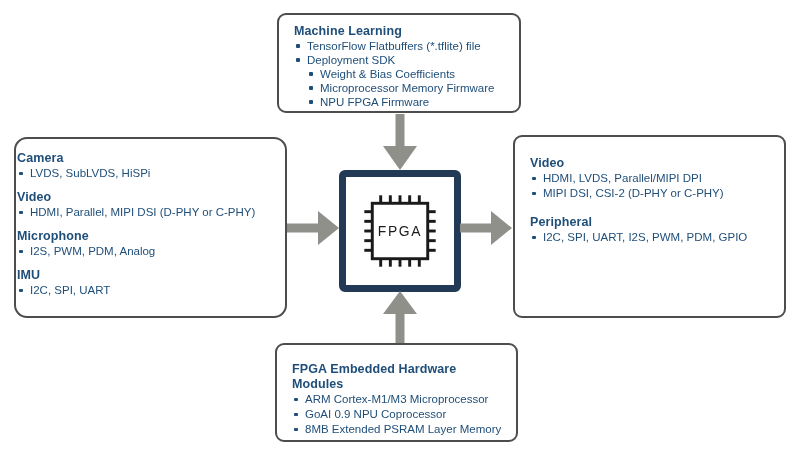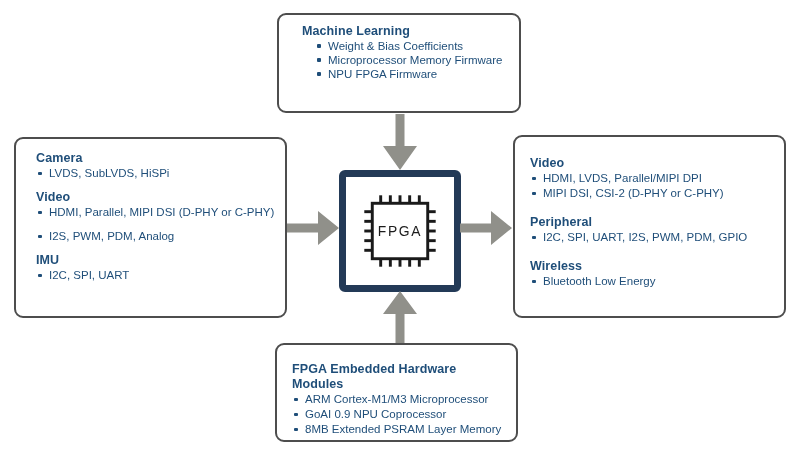--- a/index.html
+++ b/index.html
@@ -40,24 +40,24 @@
     top: 5.5px;
     width: 3.5px;
     height: 3.5px;
     background: #1f4e79;
     border-radius: 1px;
   }
   .sub { margin-left: 13px; }
   .section { margin-bottom: 9px; }
 
   
-  #box-ml     { left: 277px; top: 13px;  width: 244px; height: 100px; padding: 9px 6px 0 23px; }
+  #box-ml     { left: 277px; top: 13px;  width: 244px; height: 100px; padding: 9px 6px 0 15px; }
   #box-ml li  { line-height: 14px; }
   #box-ml .box-title { line-height: 14.5px; }
-  #box-left   { left: 14px;  top: 137px; width: 273px; height: 181px; padding: 12px 4px 0 20px; }
+  #box-left   { left: 14px;  top: 137px; width: 273px; height: 181px; padding: 12px 4px 0 1px; border-radius: 13px; }
   #box-right  { left: 513px; top: 135px; width: 273px; height: 183px; padding: 19px 6px 0 15px; }
   #box-right .section { margin-bottom: 14px; }
   #box-bottom { left: 275px; top: 343px; width: 243px; height: 99px;  padding: 17px 6px 0 15px; }
 
   
   #fpga-node {
     position: absolute;
     left: 339px; top: 170px;
     width: 122px; height: 122px;
     box-sizing: border-box;
@@ -82,20 +82,24 @@
   #arrow-right  { left: 460px; top: 208px; }
   #arrow-bottom { left: 380px; top: 291px; }
 </style>
 </head>
 <body>
 
 <div class="canvas">
 
   <div class="box" id="box-ml">
     <div class="box-title">Machine Learning</div>
+    <ul>
+      <li>TensorFlow Flatbuffers (*.tflite) file</li>
+      <li>Deployment SDK</li>
+    </ul>
     <ul class="sub">
       <li>Weight &amp; Bias Coefficients</li>
       <li>Microprocessor Memory Firmware</li>
       <li>NPU FPGA Firmware</li>
     </ul>
   </div>
 
   <div class="box" id="box-left">
     <div class="section">
       <div class="box-title">Camera</div>
@@ -103,20 +107,21 @@
         <li>LVDS, SubLVDS, HiSPi</li>
       </ul>
     </div>
     <div class="section">
       <div class="box-title">Video</div>
       <ul>
         <li>HDMI, Parallel, MIPI DSI (D-PHY or C-PHY)</li>
       </ul>
     </div>
     <div class="section">
+      <div class="box-title">Microphone</div>
       <ul>
         <li>I2S, PWM, PDM, Analog</li>
       </ul>
     </div>
     <div class="section">
       <div class="box-title">IMU</div>
       <ul>
         <li>I2C, SPI, UART</li>
       </ul>
     </div>
@@ -127,26 +132,20 @@
       <div class="box-title">Video</div>
       <ul>
         <li>HDMI, LVDS, Parallel/MIPI DPI</li>
         <li>MIPI DSI, CSI-2 (D-PHY or C-PHY)</li>
       </ul>
     </div>
     <div class="section">
       <div class="box-title">Peripheral</div>
       <ul>
         <li>I2C, SPI, UART, I2S, PWM, PDM, GPIO</li>
-      </ul>
-    </div>
-    <div class="section">
-      <div class="box-title">Wireless</div>
-      <ul>
-        <li>Bluetooth Low Energy</li>
       </ul>
     </div>
   </div>
 
   <div class="box" id="box-bottom">
     <div class="box-title">FPGA Embedded Hardware Modules</div>
     <ul>
       <li>ARM Cortex-M1/M3 Microprocessor</li>
       <li>GoAI 0.9 NPU Coprocessor</li>
       <li>8MB Extended PSRAM Layer Memory</li>

